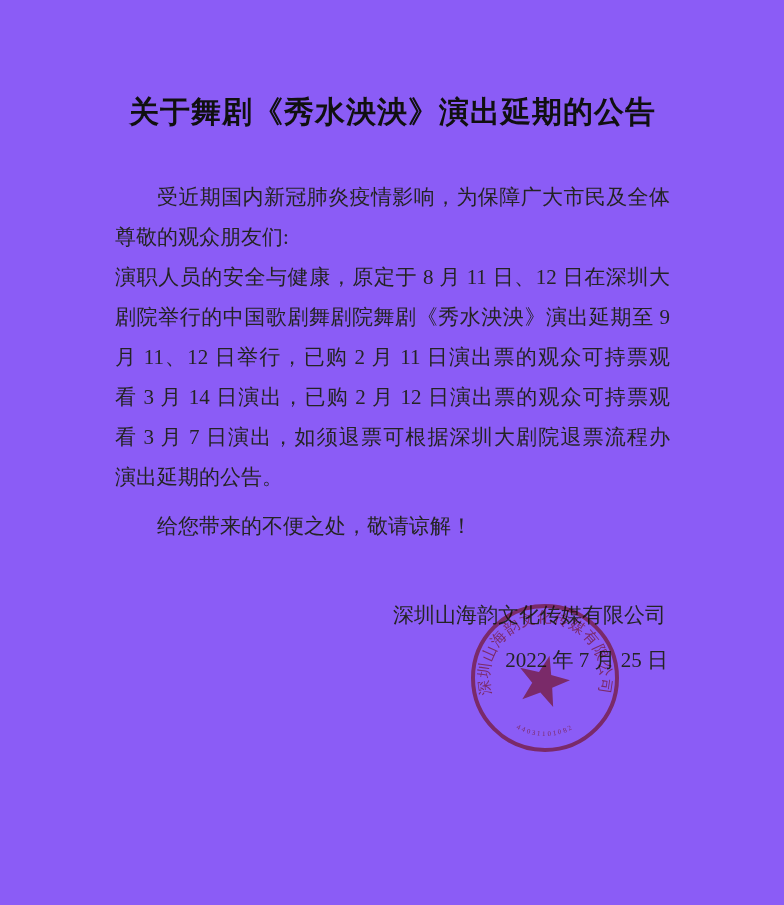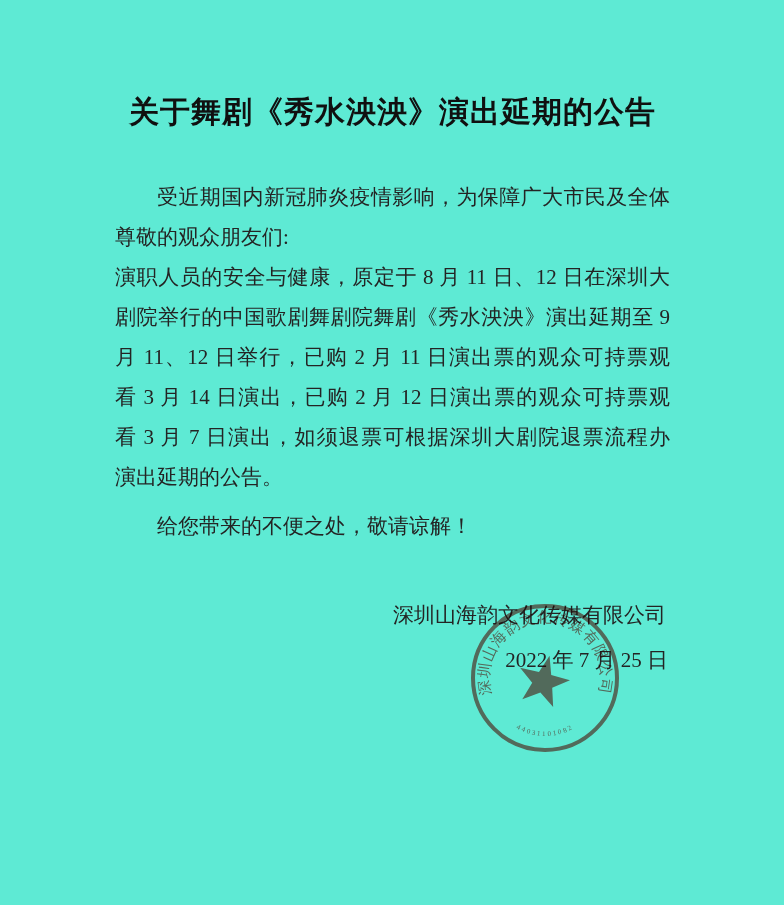--- a/index.html
+++ b/index.html
@@ -1,20 +1,20 @@
 <!DOCTYPE html>
 <html><head>
 <meta charset="utf-8">
 <style>
   html,body { margin:0; padding:0; background:#ffffff; }
   .page {
     position: relative;
     width: 784px;
     height: 905px;
-    background: #5eead4;
+    background: #8b5cf6;
     font-family: "Liberation Serif", serif;
     color: #242424;
     overflow: hidden;
   }
   .content {
     position: absolute;
     left: 115px;
     top: 88px;
     width: 555px;
   }

